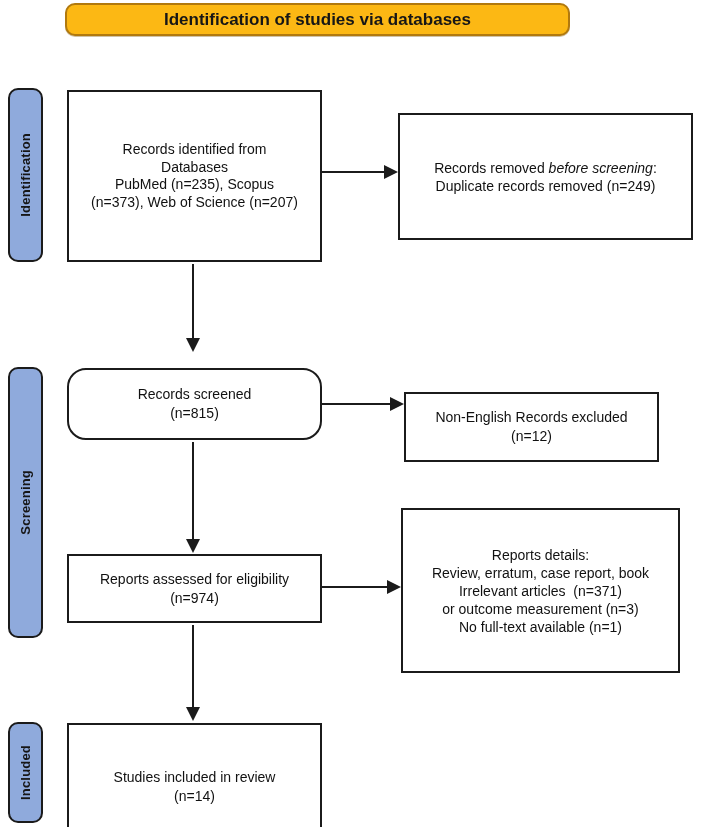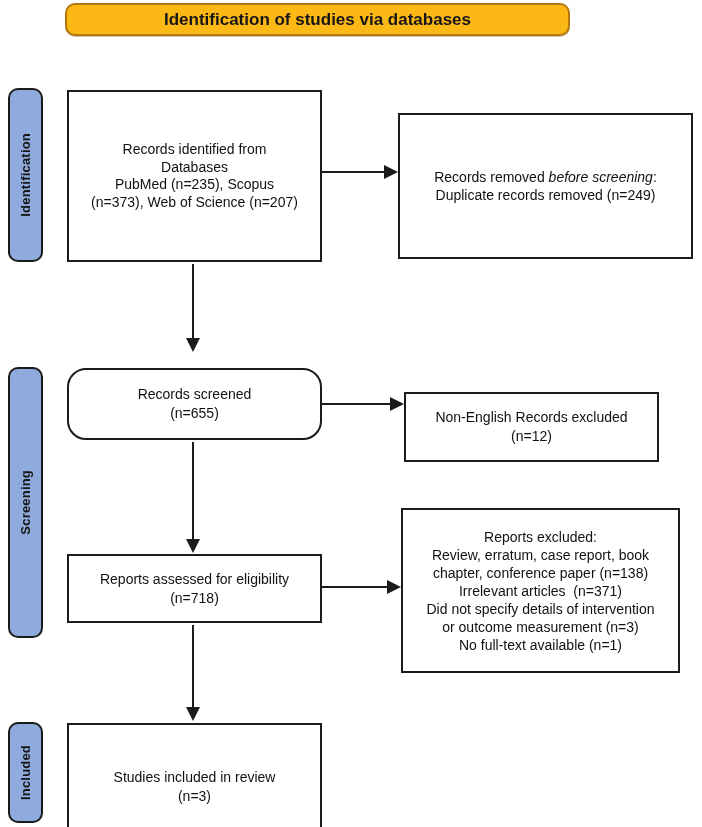--- a/index.html
+++ b/index.html
@@ -53,21 +53,21 @@
     border: 2px solid #1b1b1b;
     box-sizing: border-box;
     display: flex; flex-direction: column;
     align-items: center; justify-content: center;
     text-align: center;
     font-size: 14px;
     line-height: 17.5px;
   }
   .fbox .line { white-space: pre-wrap; }
   .box-records-identified { left: 67px;  top: 90px;  width: 255px; height: 172px; }
-  .box-records-removed    { left: 398px; top: 113px; width: 295px; height: 146px; line-height: 18px; }
+  .box-records-removed    { left: 398px; top: 113px; width: 295px; height: 127px; line-height: 18px; }
   .box-records-screened   { left: 67px;  top: 368px; width: 255px; height: 72px;  line-height: 19px; border-radius: 19px; }
   .box-non-english        { left: 404px; top: 368px; width: 255px; height: 70px;  line-height: 19px; margin-top: 24px; }
   .box-reports-assessed   { left: 67px;  top: 554px; width: 255px; height: 69px;  line-height: 19px; text-align: center; }
   .box-reports-excluded   { left: 401px; top: 508px; width: 279px; height: 165px; line-height: 18px; }
   .box-studies-included   { left: 67px;  top: 723px; width: 255px; height: 128px;  line-height: 19px; }
   .shaft-v { position: absolute; width: 2px; background: #1b1b1b; }
   .shaft-h { position: absolute; height: 2px; background: #1b1b1b; }
   .head-down {
     position: absolute; width: 0; height: 0;
     border-left: 7px solid transparent;
@@ -122,46 +122,44 @@
     <div class="line">(n=373), Web of Science (n=207)</div>
   </div>
 
   <div class="fbox box-records-removed">
     <div class="line"><span>Records removed </span><em>before screening</em><span>:</span></div>
     <div class="line">Duplicate records removed (n=249)</div>
   </div>
 
   <div class="fbox box-records-screened">
     <div class="line">Records screened</div>
-    <div class="line">(n=655)</div>
+    <div class="line">(n=815)</div>
   </div>
 
   <div class="fbox box-non-english">
     <div class="line">Non-English Records excluded</div>
     <div class="line">(n=12)</div>
   </div>
 
   <div class="fbox box-reports-assessed">
     <div class="line">Reports assessed for eligibility</div>
-    <div class="line">(n=718)</div>
+    <div class="line">(n=974)</div>
   </div>
 
   <div class="fbox box-reports-excluded">
-    <div class="line">Reports excluded:</div>
+    <div class="line">Reports details:</div>
     <div class="line">Review, erratum, case report, book</div>
-    <div class="line">chapter, conference paper (n=138)</div>
     <div class="line">Irrelevant articles  (n=371)</div>
-    <div class="line">Did not specify details of intervention</div>
     <div class="line">or outcome measurement (n=3)</div>
     <div class="line">No full-text available (n=1)</div>
   </div>
 
   <div class="fbox box-studies-included">
     <div class="line">Studies included in review</div>
-    <div class="line">(n=3)</div>
+    <div class="line">(n=14)</div>
   </div>
 
   <div class="shaft-v va1-shaft"></div>
   <div class="head-down va1-head"></div>
 
   <div class="shaft-v va2-shaft"></div>
   <div class="head-down va2-head"></div>
 
   <div class="shaft-v va3-shaft"></div>
   <div class="head-down va3-head"></div>

